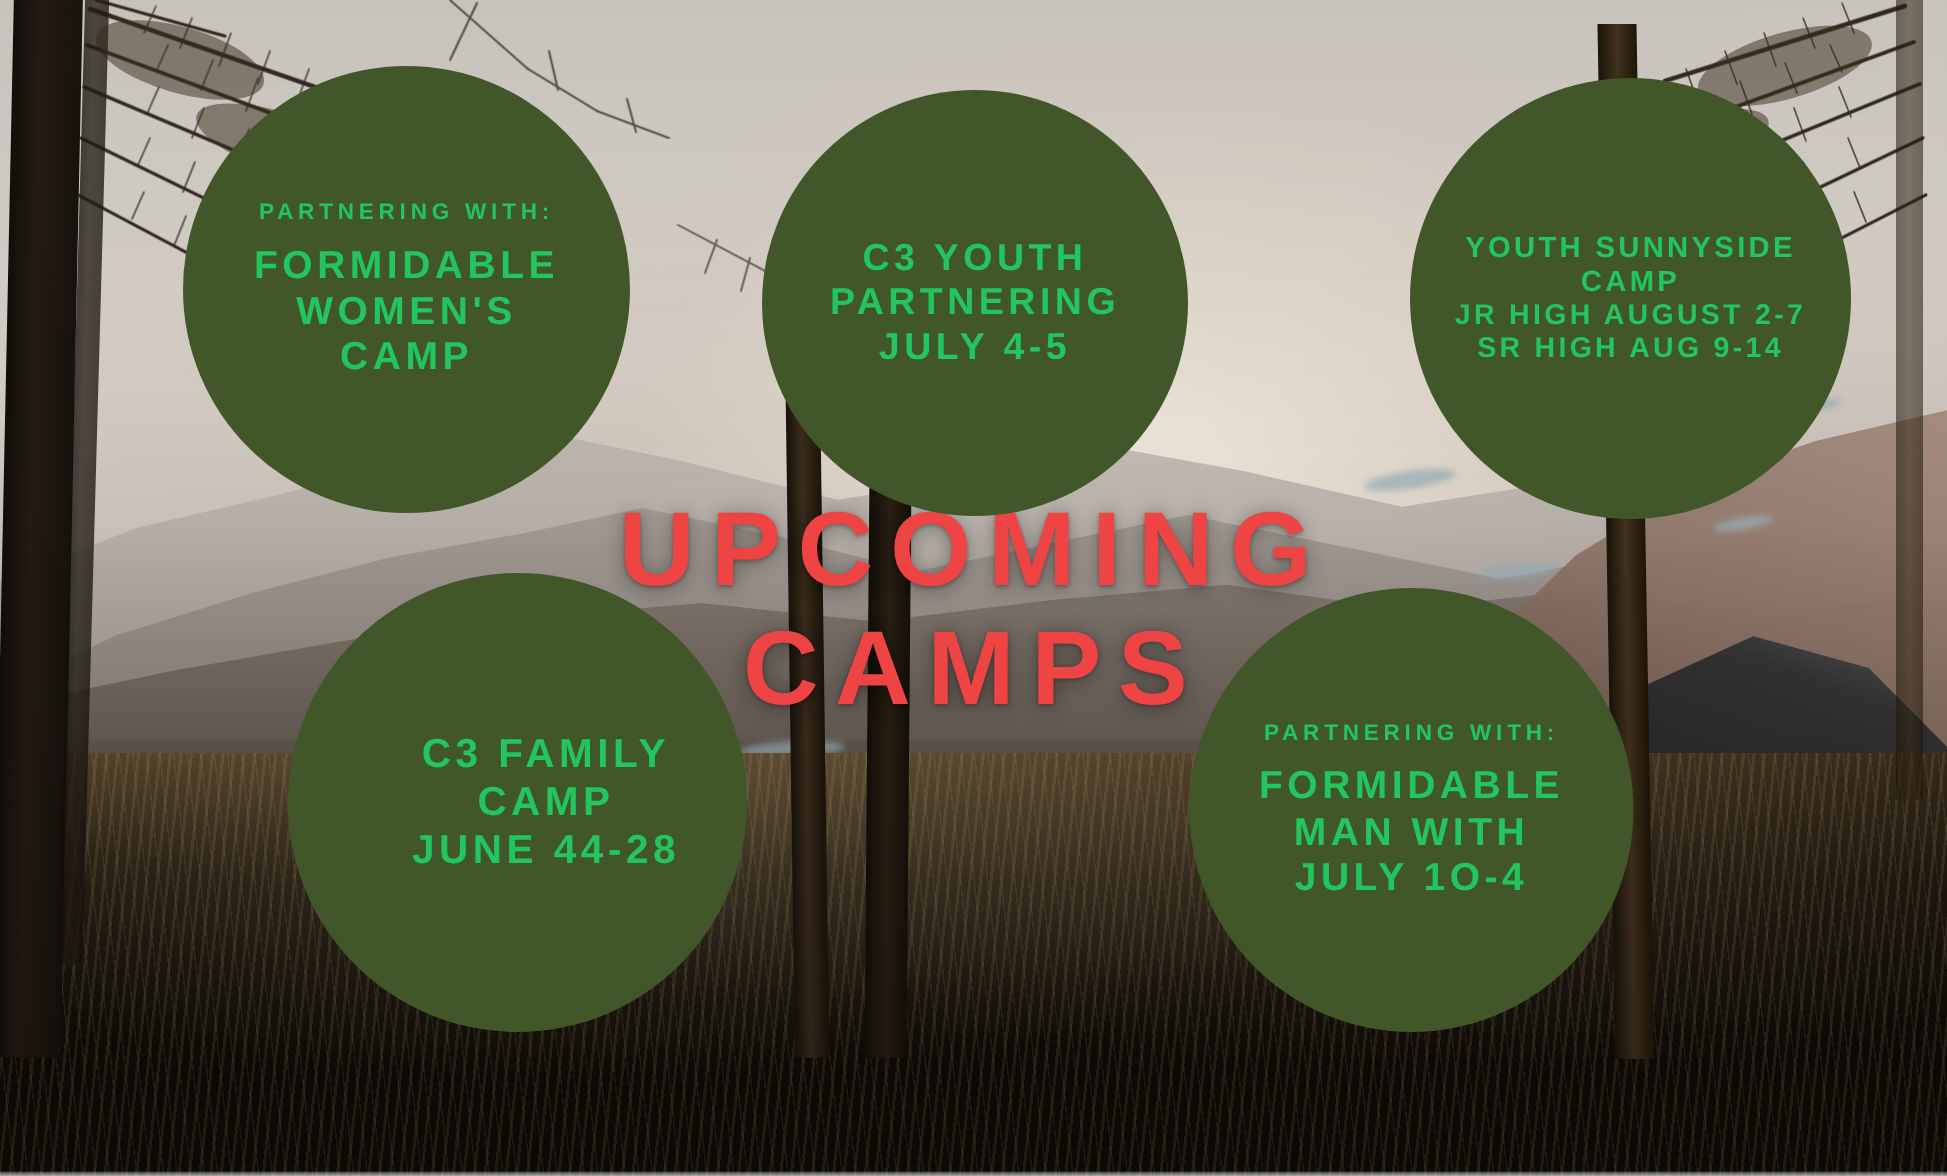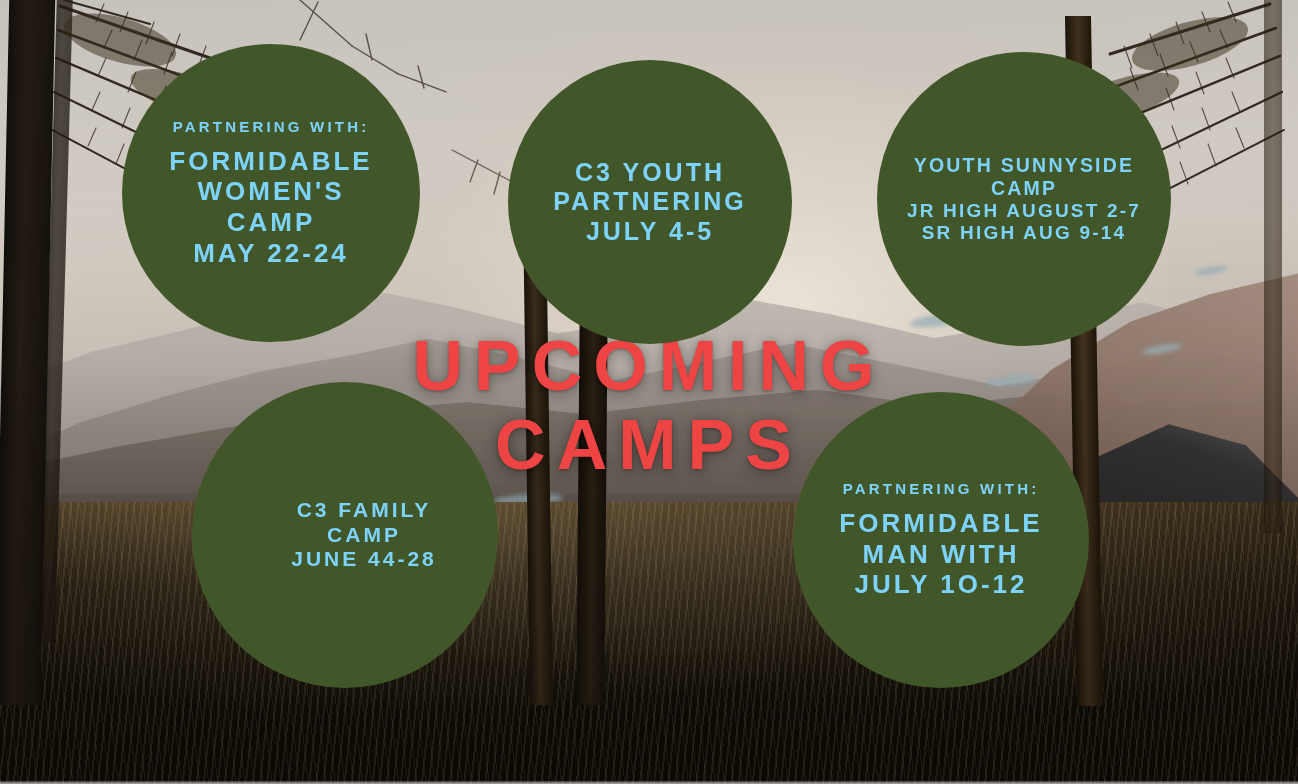--- a/index.html
+++ b/index.html
@@ -146,49 +146,49 @@
 
   
   .circle{
     position:absolute;
     border-radius:50%;
     display:flex;
     flex-direction:column;
     align-items:center;
     justify-content:center;
     text-align:center;
-    color:#7dd3fc;
+    color:#22c55e;
   }
   .eyebrow{
     font-size:15px;
     font-weight:700;
     letter-spacing:3.2px;
     line-height:1.25;
     margin-bottom:9px;
     white-space:nowrap;
   }
   .cline{
     font-weight:700;
     letter-spacing:3.0px;
     line-height:1.18;
     white-space:nowrap;
   }
 
   
   #c-women { left:122px; top:44px;  width:298px; height:298px; }
   #c-youth { left:508px; top:60px;  width:284px; height:284px;justify-content:center; }
-  #c-sunny { left:877px; top:52px;  width:294px; height:294px; }
+  #c-sunny { left:940px; top:52px;  width:294px; height:294px; }
   #c-family{ left:192px; top:382px; width:306px; height:306px; }
   #c-man   { left:793px; top:392px; width:296px; height:296px; }
 
   #c-women .cline { font-size:26px; }
   #c-youth .cline { font-size:25px; }
   #c-sunny .cline { font-size:19px; letter-spacing:2.2px; }
   #c-sunny .cline.big { font-size:19.5px; }
-  #c-family .cline{ font-size:21px;margin-left:38px; }
+  #c-family .cline{ font-size:27px;margin-left:38px; }
   #c-man .cline   { font-size:26px; }
 
   
   .headline{
     position:absolute;
     left:0; right:0;
     top:327px;
     text-align:center;
     color:#ef4444;
     font-weight:700;
@@ -343,21 +343,20 @@
   <div class="headline">
     <span class="l1">UPCOMING</span>
     <span class="l2">CAMPS</span>
   </div>
 
   <div class="circle" id="c-women" style="background:#425729;">
     <div class="eyebrow">PARTNERING WITH:</div>
     <div class="cline">FORMIDABLE</div>
     <div class="cline">WOMEN'S</div>
     <div class="cline">CAMP</div>
-    <div class="cline">MAY 22-24</div>
   </div>
 
   <div class="circle" id="c-youth" style="background:#425729;">
     <div class="cline">C3 YOUTH</div>
     <div class="cline">PARTNERING</div>
     <div class="cline">JULY 4-5</div>
   </div>
 
   <div class="circle" id="c-sunny" style="background:#425729;">
     <div class="cline big">YOUTH SUNNYSIDE</div>
@@ -369,17 +368,17 @@
   <div class="circle" id="c-family" style="background:#425729;">
     <div class="cline">C3 FAMILY</div>
     <div class="cline">CAMP</div>
     <div class="cline">JUNE 44-28</div>
   </div>
 
   <div class="circle" id="c-man" style="background:#425729;">
     <div class="eyebrow">PARTNERING WITH:</div>
     <div class="cline">FORMIDABLE</div>
     <div class="cline">MAN WITH</div>
-    <div class="cline">JULY 1O-12</div>
+    <div class="cline">JULY 1O-4</div>
   </div>
 
   <div class="bottom-edge"></div>
 </div>
 
 </body></html>

